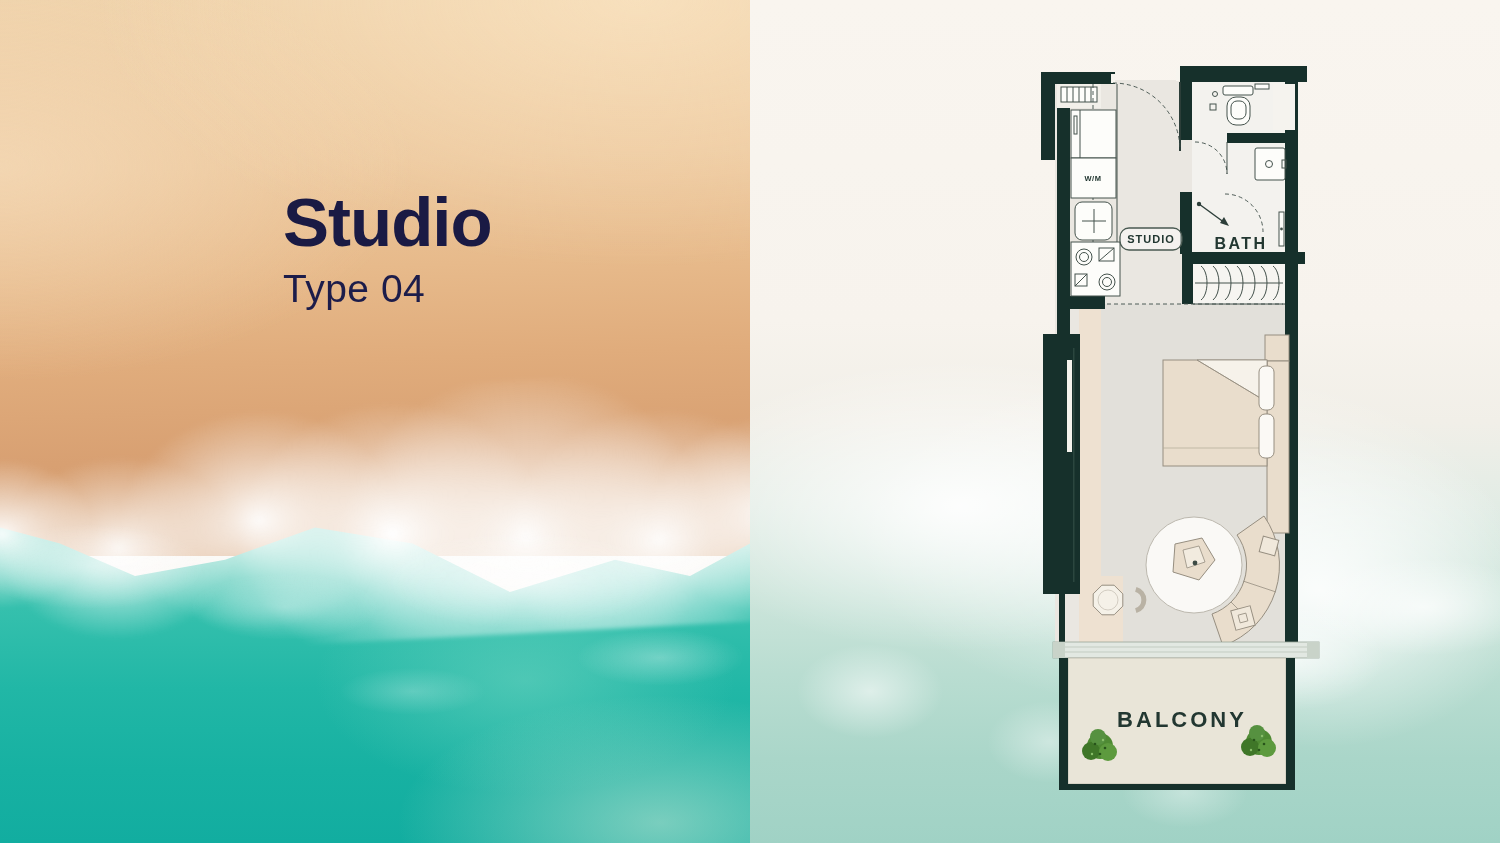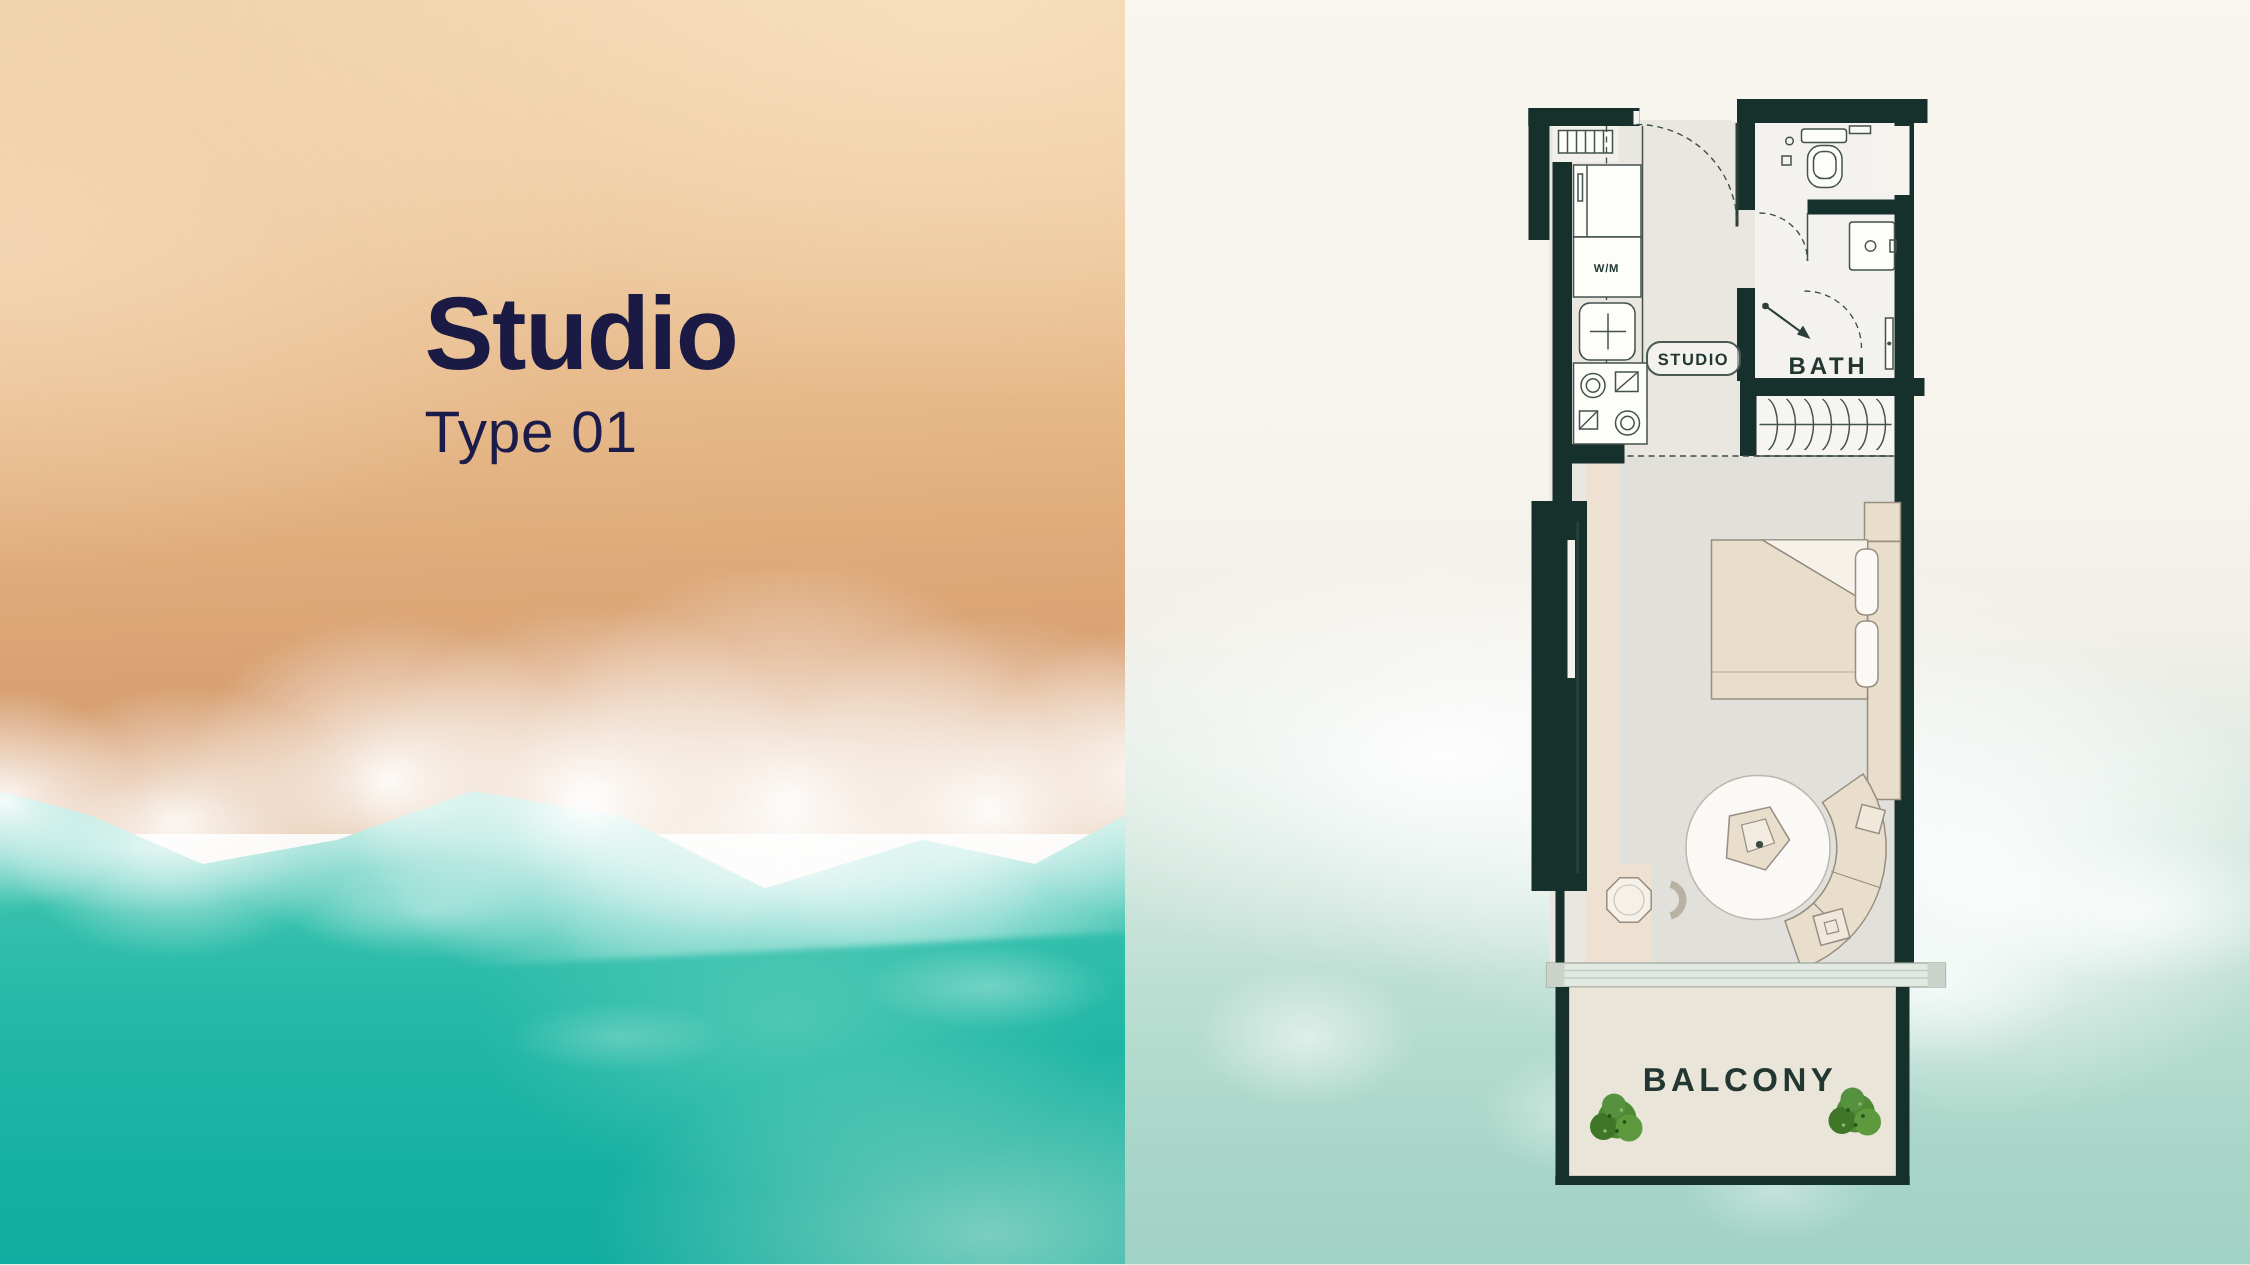--- a/index.html
+++ b/index.html
@@ -62,21 +62,21 @@
       radial-gradient(12% 7% at 40% 88%, rgba(255,255,255,.4), transparent 70%),
       radial-gradient(18% 9% at 72% 78%, rgba(255,255,255,.6), transparent 70%),
       radial-gradient(22% 8% at 90% 72%, rgba(255,255,255,.7), transparent 72%),
       radial-gradient(12% 6% at 58% 94%, rgba(255,255,255,.35), transparent 70%);
   }
   
   .title-block{position:absolute;left:283px;top:188px;color:#1a1a44;}
   .title-block h1{margin:0;font-size:69px;line-height:1.0;font-weight:800;letter-spacing:-1px;}
   .title-block .subtitle{margin-top:10px;font-size:39px;font-weight:500;letter-spacing:.5px;color:#1c1c4a;}
   
-  .plan{position:absolute;left:1005px;top:52px;width:300px;height:755px;text-decoration:underline;}
+  .plan{position:absolute;left:1027px;top:52px;width:300px;height:755px;text-decoration:underline;}
   .plan svg{display:block;width:100%;height:100%;}
   .fx{stroke:#44524c;fill:none;stroke-width:1;}
   .fxw{stroke:#44524c;fill:#fdfdfa;stroke-width:1;}
   .furn{fill:#e9ddcc;stroke:#968e80;stroke-width:1;}
   .dash{stroke:#3d4d47;fill:none;stroke-width:.9;stroke-dasharray:4 3;}
   .lbl{fill:#223731;font-family:"Liberation Sans","DejaVu Sans",sans-serif;}
 </style>
 </head>
 <body>
 
@@ -84,21 +84,21 @@
   <div class="sand"></div>
   <div class="water"></div>
   <div class="surf"></div>
   <div class="streaks"></div>
 </div>
 
 <div class="photo-right"></div>
 
 <div class="title-block">
   <h1>Studio</h1>
-  <div class="subtitle">Type 01</div>
+  <div class="subtitle">Type 04</div>
 </div>
 
 <div class="plan">
 <svg viewBox="0 0 300 755">
 
   <g>
     <rect x="28" y="28" width="232" height="565" fill="#eae7e1"></rect>
     <rect x="165" y="30" width="95" height="172" fill="#f3f2ee"></rect>
     <rect x="166" y="210" width="94" height="42" fill="#f6f5f1"></rect>
     <rect x="74" y="252" width="184" height="341" fill="#e2e0da"></rect>

